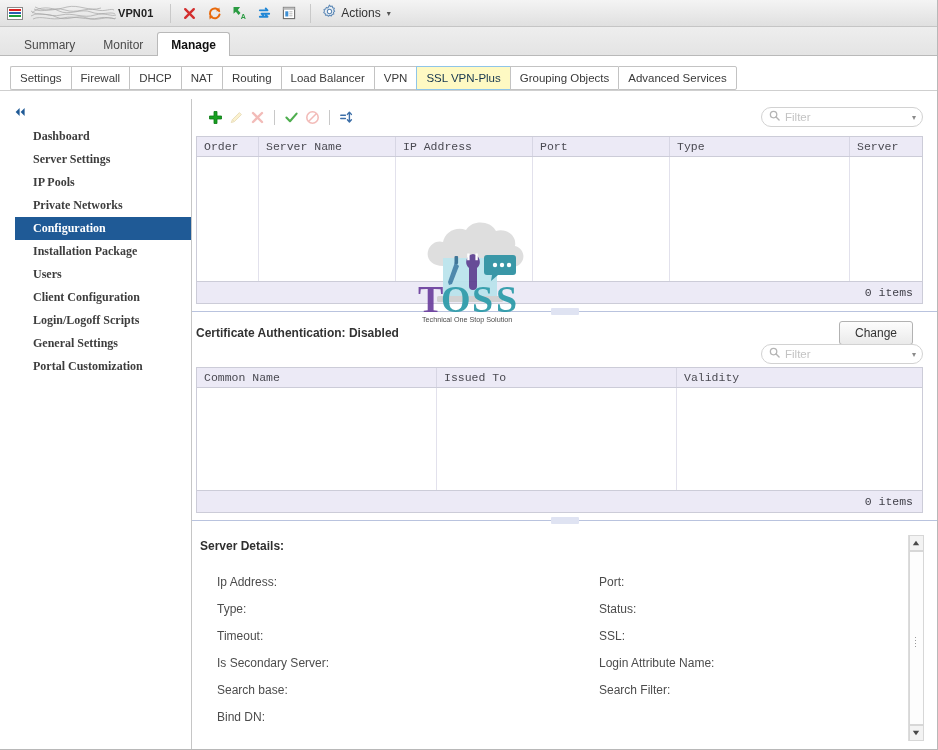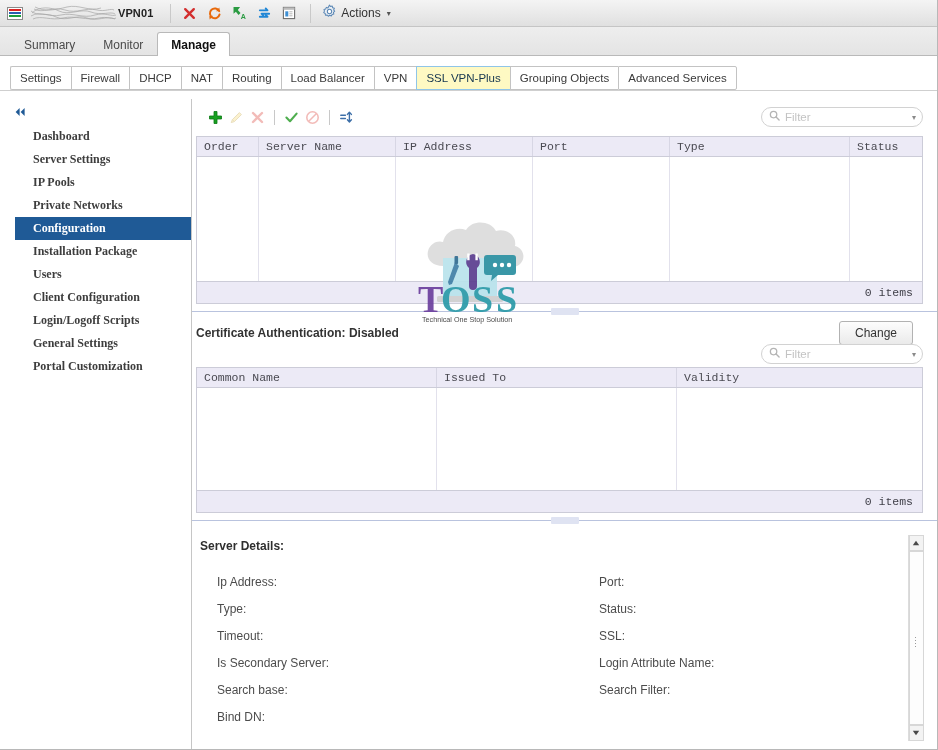--- a/index.html
+++ b/index.html
@@ -598,21 +598,21 @@
         </div>
       </div>
 
       <div class="grid" style="left:4px; right:14px; top:37px; height:168px;">
         <div class="grid-head">
           <div class="gh" style="width:62px;">Order</div>
           <div class="gh" style="width:137px;">Server Name</div>
           <div class="gh" style="width:137px;">IP Address</div>
           <div class="gh" style="width:137px;">Port</div>
           <div class="gh" style="width:180px;">Type</div>
-          <div class="gh" style="flex:1;">Status</div>
+          <div class="gh" style="flex:1;">Server</div>
         </div>
         <div class="grid-body">
           <div class="gcol" style="width:62px;"></div>
           <div class="gcol" style="width:137px;"></div>
           <div class="gcol" style="width:137px;"></div>
           <div class="gcol" style="width:137px;"></div>
           <div class="gcol" style="width:180px;"></div>
           <div class="gcol" style="flex:1;"></div>
         </div>
         <div class="grid-foot">

